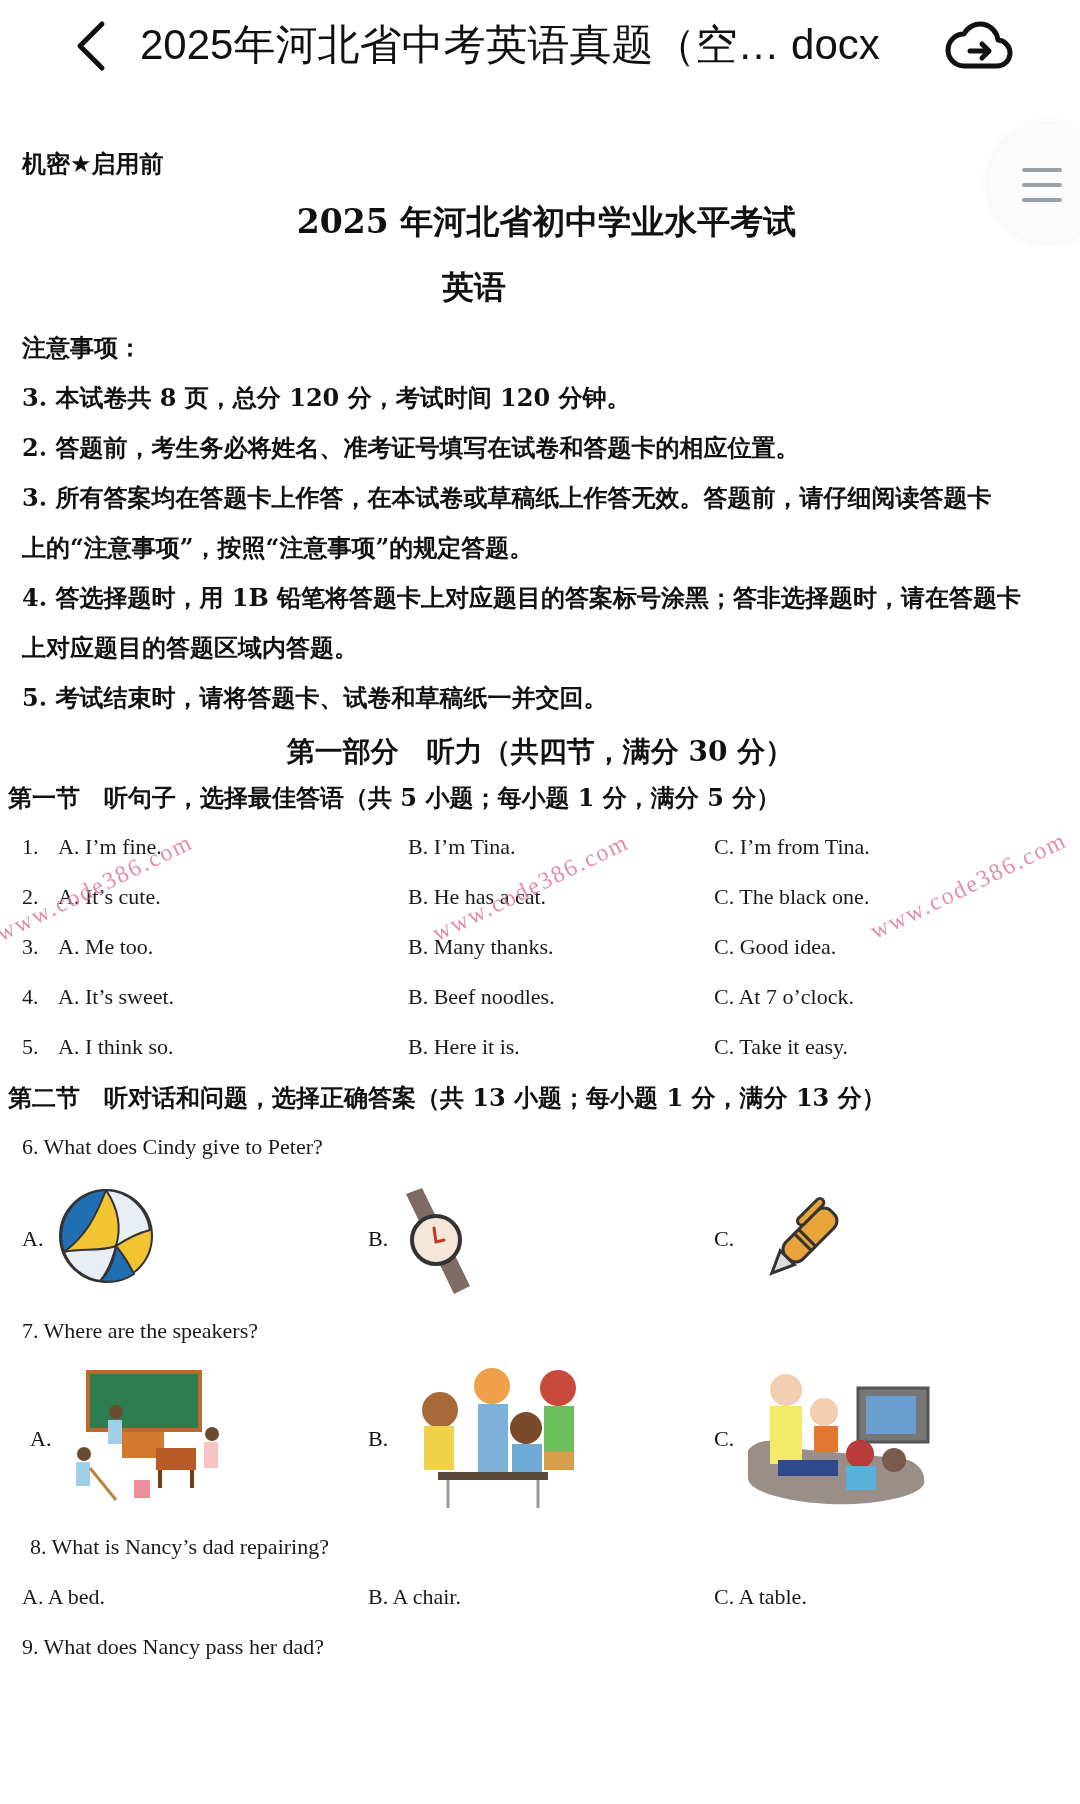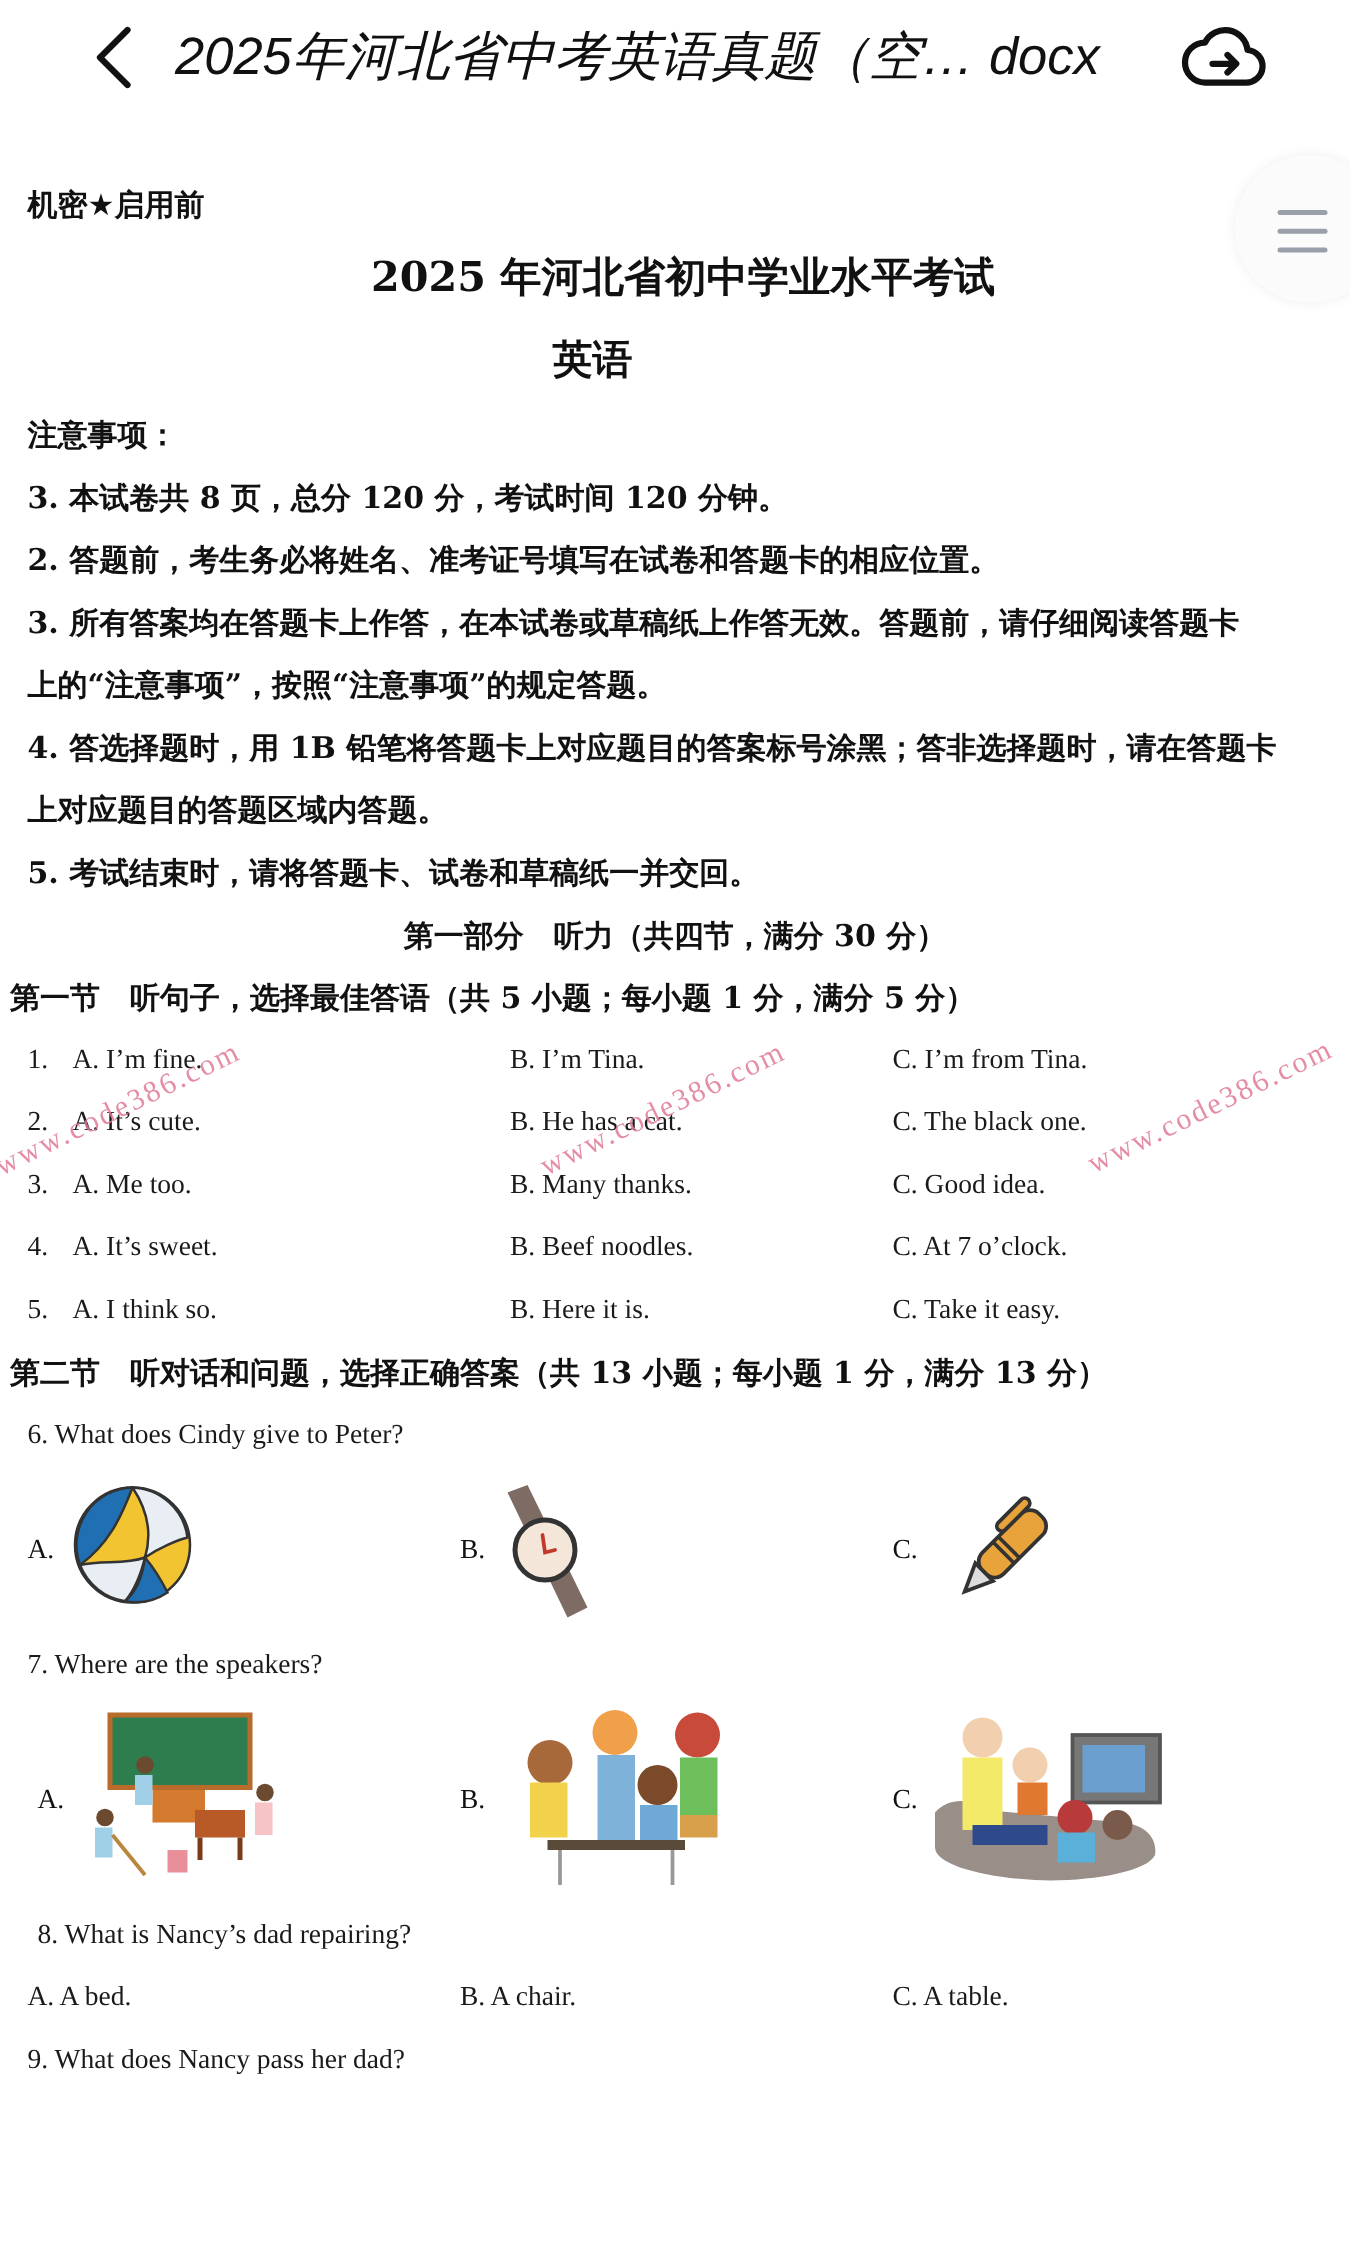--- a/index.html
+++ b/index.html
@@ -1,32 +1,32 @@
 <!DOCTYPE html>
 <html><head>
 <meta charset="utf-8">
 <style>
   * { margin:0; padding:0; box-sizing:border-box; }
   html, body { width:1080px; height:1804px; background:#ffffff; overflow:hidden; }
   body { position:relative; font-family:"Liberation Serif", "DejaVu Serif", serif; color:#111; }
 
-  .topbar { position:absolute; left:0; top:0; width:920px; height:92px; background:#fff;font-style:italic; }
+  .topbar { position:absolute; left:0; top:0; width:920px; height:92px; background:#fff; }
   .back-btn { position:absolute; left:70px; top:18px; width:46px; height:56px; cursor:pointer; }
   .doc-title { position:absolute; left:140px; top:16px; font-family:"Liberation Sans","DejaVu Sans",sans-serif; font-size:42px; line-height:58px; color:#111; white-space:nowrap; }
   .cloud-btn { position:absolute; left:944px; top:16px; width:70px; height:60px; cursor:pointer; }
 
   .menu-fab { position:absolute; left:988px; top:124px; width:120px; height:118px; border-radius:60px; background:#fbfbfc; box-shadow:0 0 10px rgba(0,0,0,0.07); cursor:pointer; }
   .menu-fab span { position:absolute; left:34px; width:40px; height:4px; border-radius:2px; background:#9aa0aa; }
 
   .t { position:absolute; white-space:nowrap; }
   .confidential { left:22px; top:148px; font-size:24px; font-weight:bold; font-family:"DejaVu Sans",sans-serif; }
   .exam-title { left:0; width:1080px; text-align:center; top:200px; font-size:33px; font-weight:bold; font-family:"DejaVu Serif",serif; padding-left:13px; }
   .subject { left:0; width:948px; text-align:center; top:266px; font-size:32px; font-weight:bold; font-family:"DejaVu Serif",serif; }
   .note { left:22px; font-size:24px; font-weight:bold; font-family:"DejaVu Serif",serif; }
-  .part-title { left:0; width:1080px; text-align:center; font-size:24px; font-weight:bold; font-family:"DejaVu Serif",serif; }
+  .part-title { left:0; width:1080px; text-align:center; font-size:28px; font-weight:bold; font-family:"DejaVu Serif",serif; }
   .sec-title { left:8px; font-size:24px; font-weight:bold; font-family:"DejaVu Serif",serif; }
 
   .en { font-family:"Liberation Serif","DejaVu Serif",serif; font-size:22px; color:#1a1a1a; }
   .qnum { left:22px; }
   .optA { left:58px; }
   .optB { left:380px;margin-left:28px; }
   .optC { left:714px; }
 
   .watermark { position:absolute; font-family:"Liberation Serif",serif; font-size:24px; color:#e07a95; opacity:0.85; letter-spacing:2px; transform:rotate(-26deg); transform-origin:left bottom; white-space:nowrap; pointer-events:none; }
 

